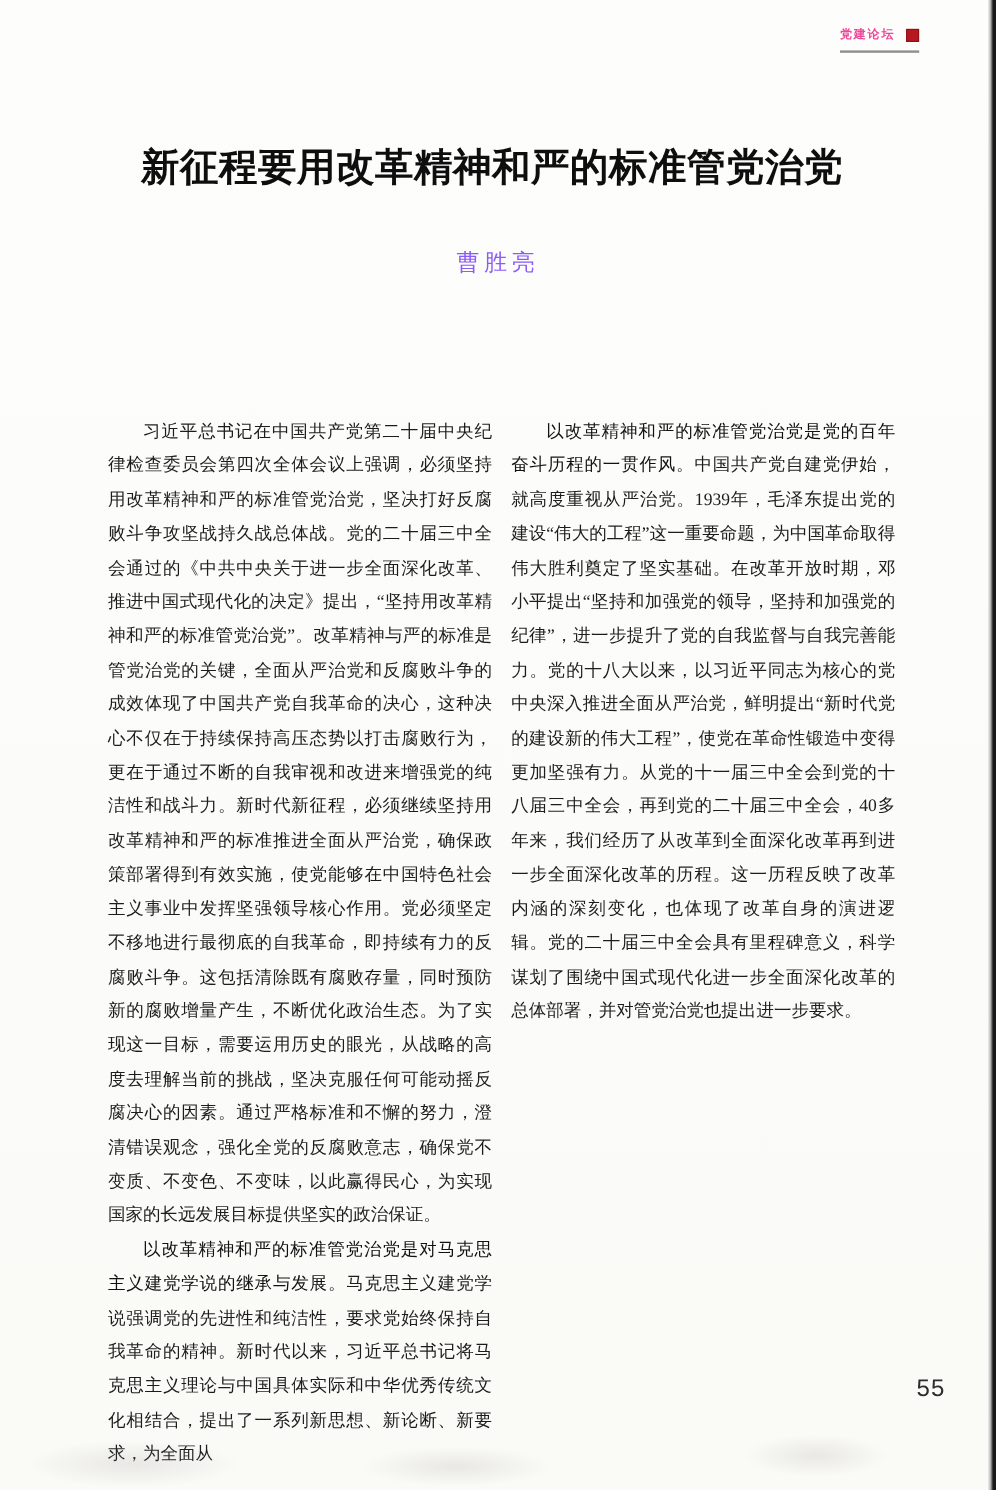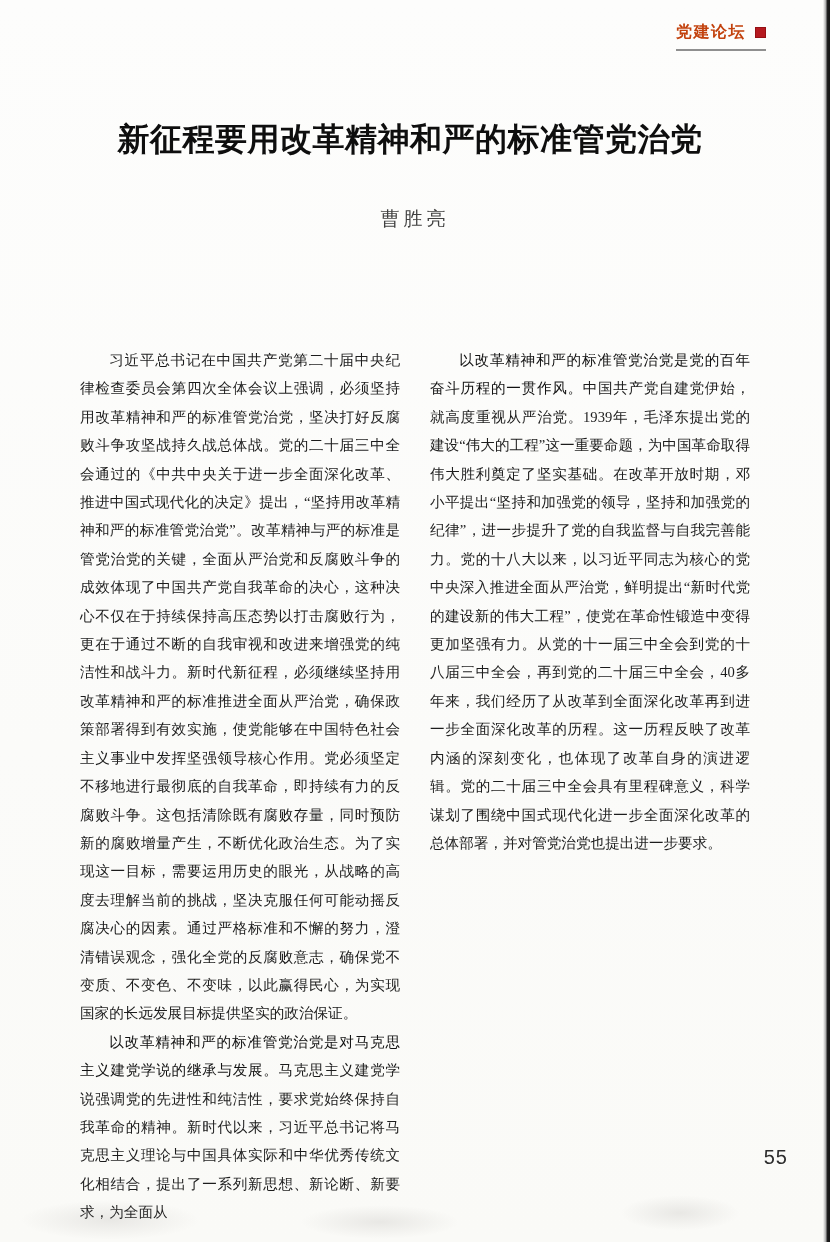--- a/index.html
+++ b/index.html
@@ -15,45 +15,45 @@
 
   
   .journal-header {
     position: absolute; top: 22px; right: 64px;
     display: flex; align-items: center; gap: 9px;
     padding-bottom: 6px;
     border-bottom: 2px solid #8f8f8f;
   }
   .journal-header .label {
     font-family: "Liberation Sans", sans-serif;
-    font-weight: 700; font-size: 16px; letter-spacing: 1.5px; color: #c2410c;
+    font-weight: 700; font-size: 10px; letter-spacing: 1.5px; color: #ec4899;
   }
   .journal-header .red-square {
     width: 11px; height: 11px; background: #b5191f;
     box-shadow: inset 0 0 0 1px rgba(90,0,0,.35);
   }
 
   
   .title {
     position: absolute; top: 118px; left: 0; right: 10px;
     text-align: center;
     font-family: "Liberation Sans", sans-serif;
     font-weight: 700; font-size: 32px; letter-spacing: 0.5px;
     color: #0e0e0e;
   }
   .author {
     position: absolute; top: 206px; left: 0; right: 0;
     text-align: center;
-    font-size: 19px; letter-spacing: 4px; color: #404040;
+    font-size: 19px; letter-spacing: 4px; color: #8b5cf6;
   }
 
   
   .body-columns {
-    position: absolute; top: 346px; left: 80px; width: 670px;
-    display: flex; gap: 16px; justify-content: space-between;
+    position: absolute; top: 346px; left: 90px; width: 670px;
+    display: flex; gap: 16px;
   }
   .column {
     width: 320px; flex: 0 0 320px;
     font-size: 14.6px; line-height: 28.4px;
     text-align: justify;
     color: #1c1c1c;
   }
   .column p { margin: 0; }
   .column p.indent { text-indent: 2em; }
   .column b.lead {

